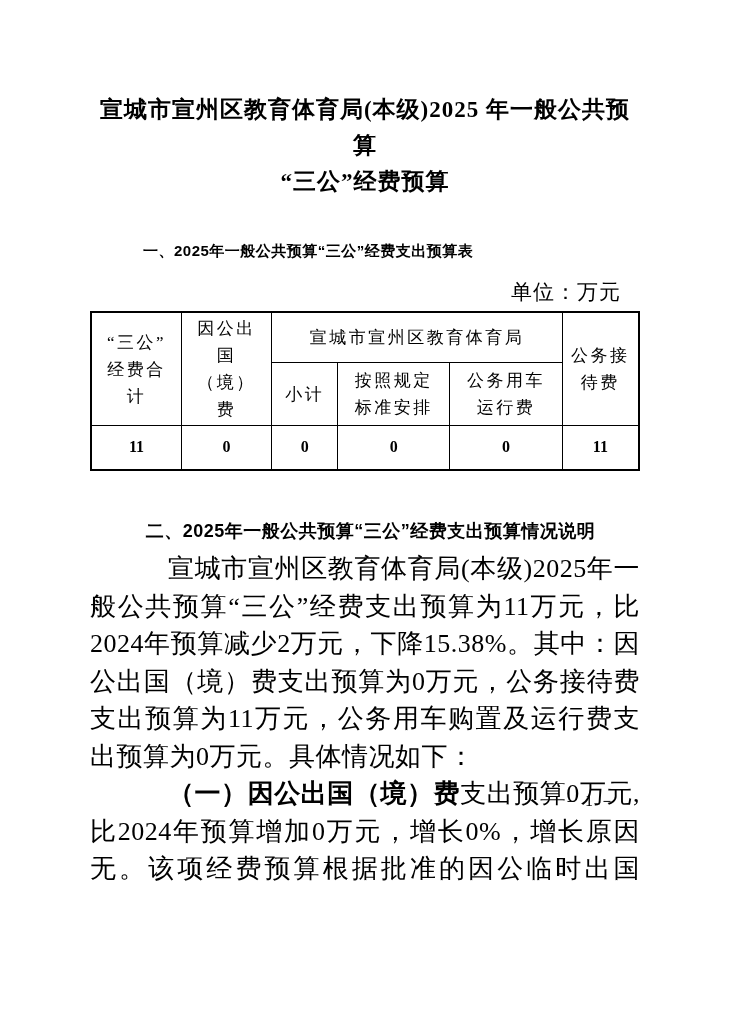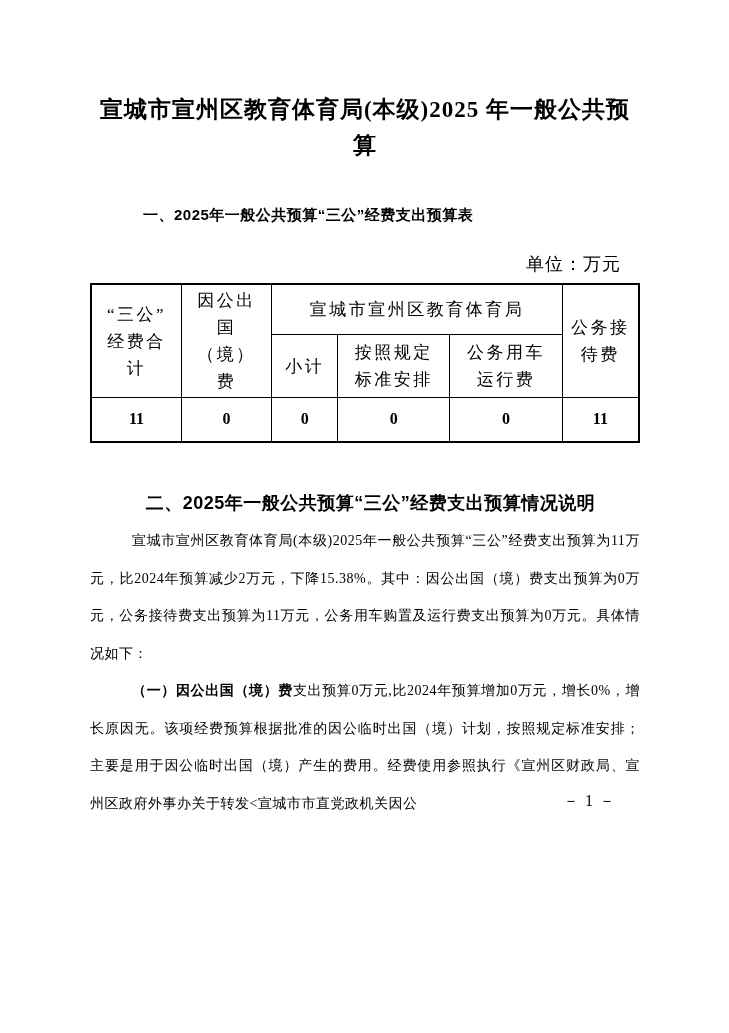--- a/index.html
+++ b/index.html
@@ -29,24 +29,24 @@
   .s1-heading {
     margin: 38px 0 0 0;
     font-family: "Liberation Sans", "DejaVu Sans", sans-serif;
     font-size: 15px;
     font-weight: bold;
     line-height: 26px;
     text-indent: 53px;
     letter-spacing: 0.5px;
   }
   .unit-label {
-    margin-top: 24px;
+    margin-top: 16px;
     text-align: right;
     padding-right: 19px;
-    font-size: 18px;
+    font-size: 21px;
     line-height: 24px;
     letter-spacing: 1px;
   }
   table.budget-table {
     margin-top: 7px;
     width: 100%;
     border-collapse: collapse;
     border: 2.5px solid #000;
     table-layout: fixed;
   }
@@ -75,21 +75,21 @@
     font-family: "Liberation Sans", "DejaVu Sans", sans-serif;
     font-size: 18px;
     font-weight: bold;
     line-height: 37.5px;
     text-indent: 3.1em;
     text-align: justify;
     letter-spacing: 0.5px;
   }
   p.body-p {
     margin: 0;
-    font-size: 14px;
+    font-size: 26px;
     line-height: 37.5px;
     text-indent: 3em;
     text-align: justify;
     letter-spacing: 0.5px;
   }
   p.body-p strong { font-weight: bold; }
   .page-number {
     position: absolute;
     right: 113px;
     bottom: 76px;
@@ -98,20 +98,21 @@
   }
 </style>
 </head>
 <body>
 
 <div class="page">
   <div class="content">
 
     <h1 class="doc-title">
       <span class="title-line">宣城市宣州区教育体育局(本级)2025 年一般公共预算</span>
+      <span class="title-line">“三公”经费预算</span>
     </h1>
 
     <h2 class="s1-heading">一、2025年一般公共预算“三公”经费支出预算表</h2>
 
     <div class="unit-label">单位：万元</div>
 
     <table class="budget-table">
       <colgroup>
         <col style="width:16.5%">
         <col style="width:16.5%">

